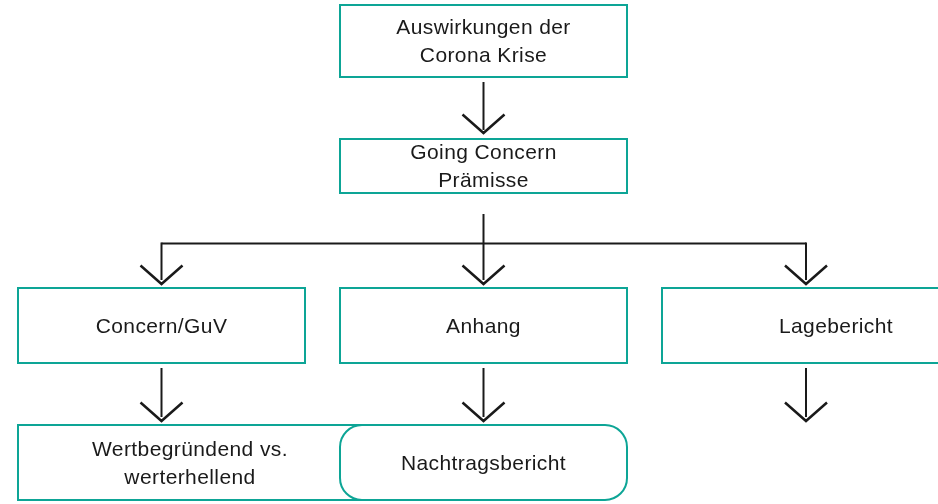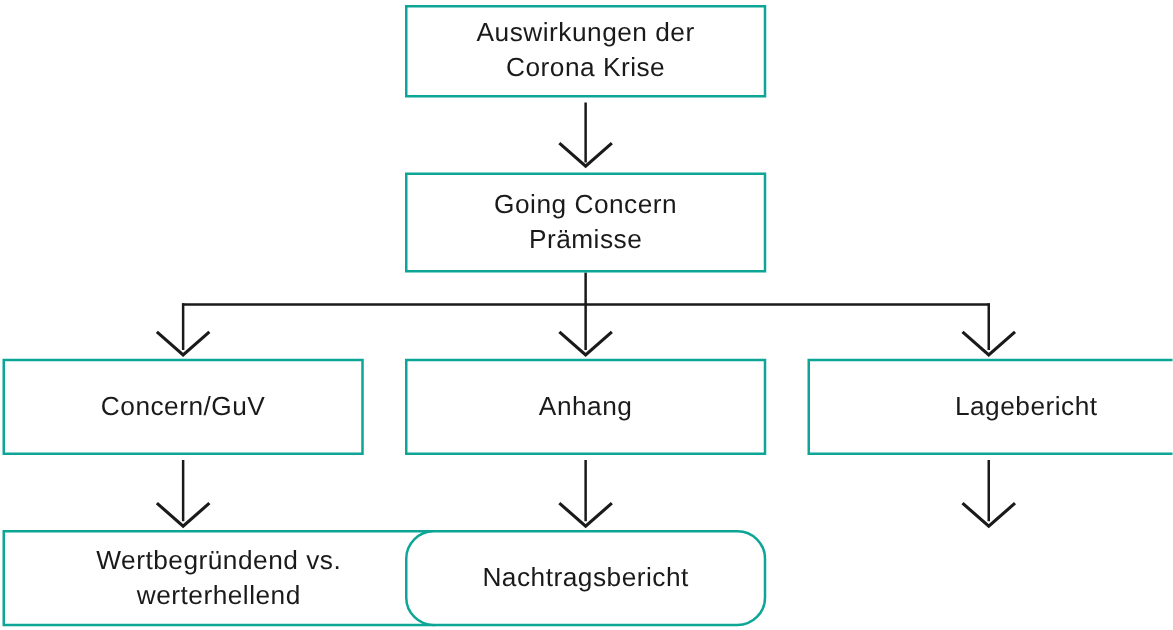--- a/index.html
+++ b/index.html
@@ -13,40 +13,41 @@
   body {
     width: 938px;
     height: 504px;
     position: relative;
     overflow: hidden;
     font-family: "Liberation Sans", "DejaVu Sans", sans-serif;
   }
   .flowchart {
     position: absolute;
     inset: 0;
+    margin-left: 15px;
   }
   .node {
     position: absolute;
     background: var(--background);
     border: 2px solid var(--box-border);
     display: flex;
     align-items: center;
     justify-content: center;
     text-align: center;
   }
   .node-label {
     color: var(--text);
     font-size: 21px;
     line-height: 28px;
     letter-spacing: 0.4px;
     white-space: pre-line;
   }
   
   .n-root        { left: 324px; top: 4px;   width: 289px; height: 74px; }
-  .n-going       { left: 324px; top: 138px; width: 289px; height: 80px; }
+  .n-going       { left: 324px; top: 138px; width: 289px; height: 56px; }
   .n-bilanz      { left: 2px;   top: 287px; width: 289px; height: 77px; }
   .n-anhang      { left: 324px; top: 287px; width: 289px; height: 77px; }
   .n-lagebericht { left: 646px; top: 287px; width: 326px; height: 77px; padding-left: 24px; }
   .n-wert        { left: 2px;   top: 424px; width: 346px; height: 77px; }
   .n-nachtrag    { left: 324px; top: 424px; width: 289px; height: 77px; border-radius: 23px; }
   .n-prognose    { left: 646px; top: 424px; width: 290px; height: 77px; }
 
   svg.connector-layer {
     position: absolute;
     inset: 0;

